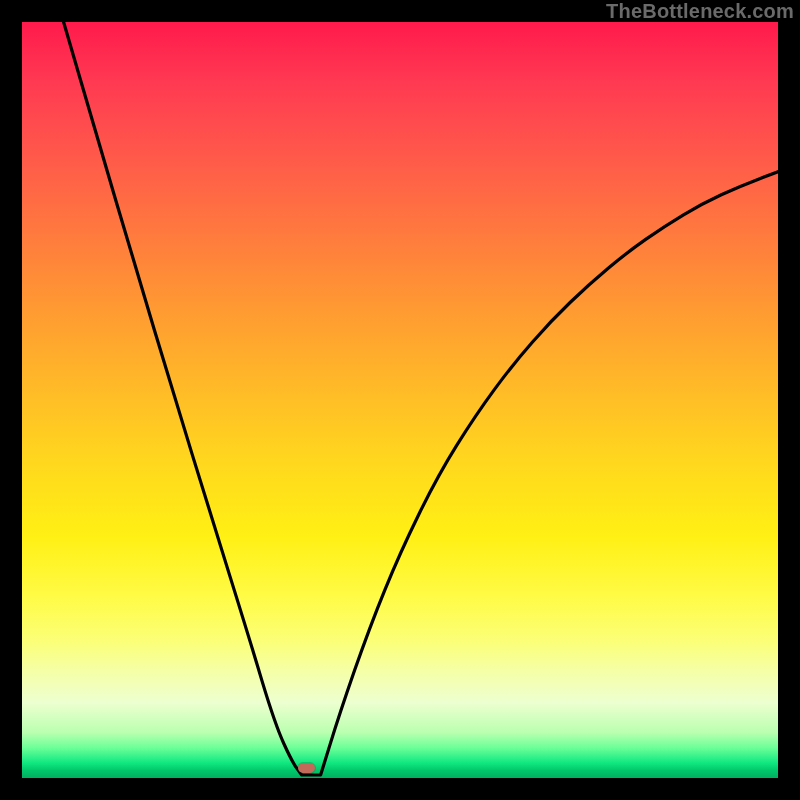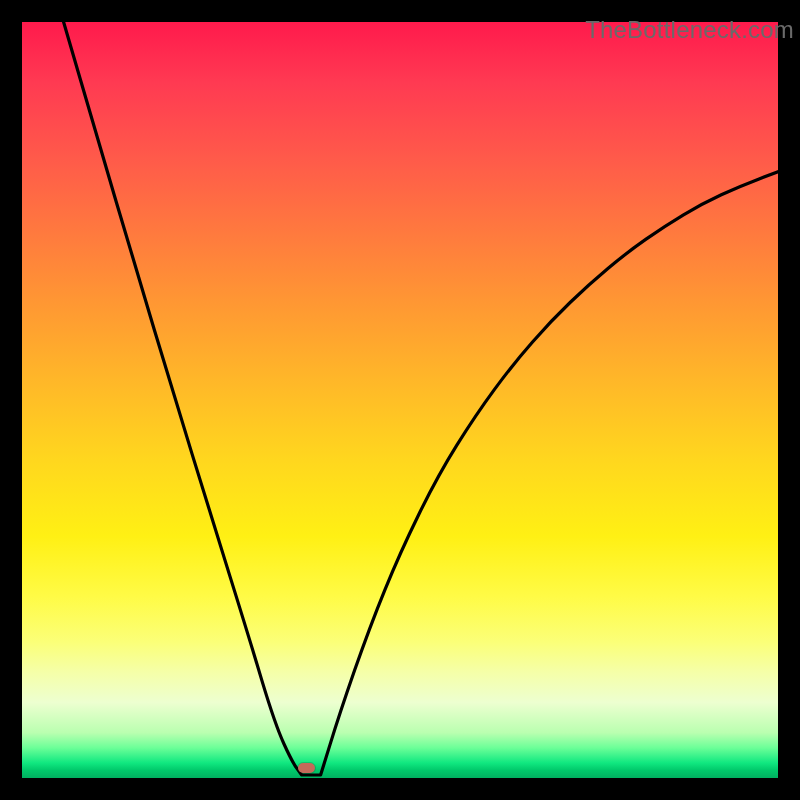--- a/index.html
+++ b/index.html
@@ -46,25 +46,25 @@
   }
   svg.curve {
     position: absolute;
     left: 0;
     top: 0;
     width: 756px;
     height: 756px;
   }
   .watermark {
     position: absolute;
-    top: 16px;
+    top: 0;
     right: 6px;
     color: #6a6a6a;
-    font-size: 24px;
-    font-weight: 400;
+    font-size: 20px;
+    font-weight: 700;
     letter-spacing: 0.2px;
     user-select: none;
   }
   .marker {
     position: absolute;
     width: 17px;
     height: 10px;
     border-radius: 5px;
     background: #c46a5a;
     outline: 1px solid rgba(0,0,0,0.15);

